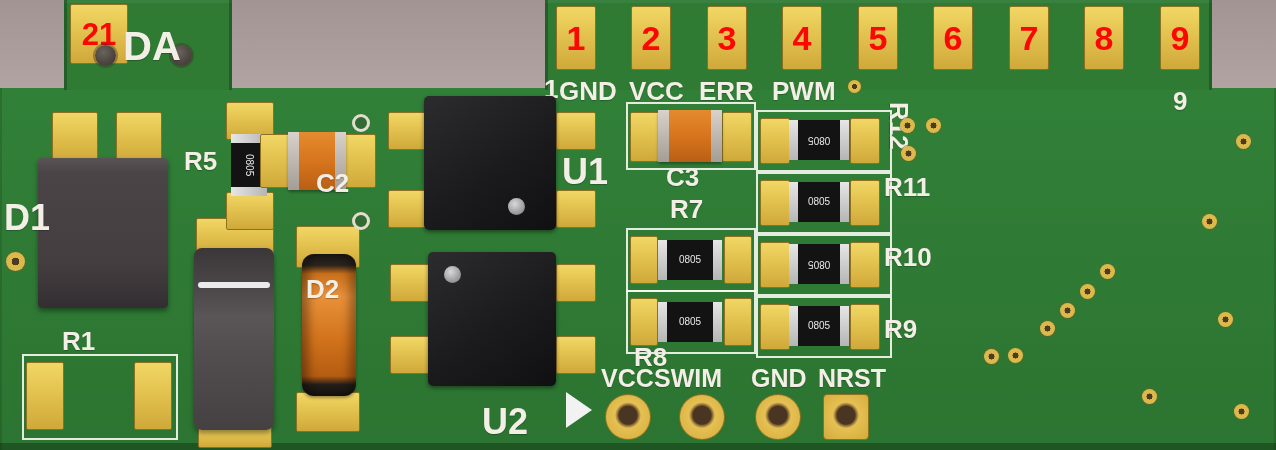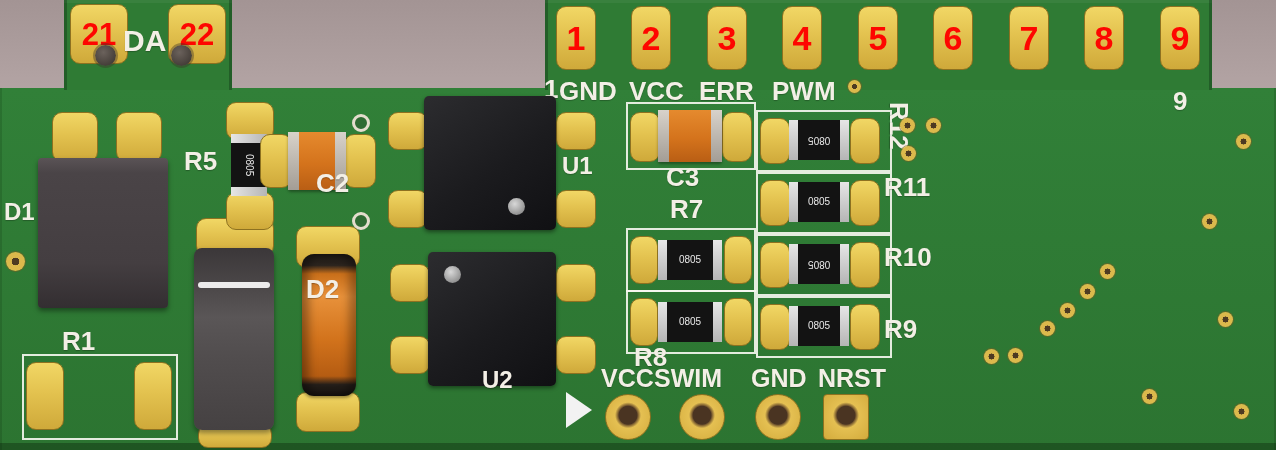--- a/index.html
+++ b/index.html
@@ -4,28 +4,28 @@
 <style>
   html,body{margin:0;padding:0;background:#8f8282}
   .stage{position:relative;width:1276px;height:450px;overflow:hidden;
          background:linear-gradient(180deg,#a39494 0%,#b7a8a8 25%,#b3a4a4 100%);
          font-family:"Liberation Sans",sans-serif}
   .abs{position:absolute}
   .board{background:linear-gradient(180deg,#318038 0%,#2c7431 100%)}
   .board.main{box-shadow:inset 0 -7px 0 rgba(8,28,10,.35),inset 2px 0 0 rgba(8,28,10,.15),inset -2px 0 0 rgba(8,28,10,.15)}
   .board.sec{background:#2f7b34;box-shadow:inset -3px 0 0 rgba(8,28,10,.3),inset 3px 0 0 rgba(8,28,10,.3),inset 0 3px 0 rgba(255,255,255,.05)}
   .pad{background:linear-gradient(180deg,#f1d765 0%,#e3c24f 45%,#cfa93a 100%);
-       border:1px solid #8d7120;border-radius:10px}
+       border:1px solid #8d7120;border-radius:2px}
   .pad.flex{display:flex;align-items:center;justify-content:center}
   .rednum{color:#fe0600;font-weight:bold;font-size:34px;line-height:1}
   .rednum.tabsz{font-size:31px}
   .silk{color:#f3efe6;font-weight:bold;font-size:26px;line-height:1;white-space:nowrap;text-shadow:0 1px 1px rgba(0,0,0,.25)}
-  .silk.sz28{font-size:24px}
+  .silk.sz28{font-size:36px}
   .silk.sz25{font-size:25px}
-  .silk.sz30{font-size:30px}
+  .silk.sz30{font-size:40px}
   .hole{border-radius:50%;background:radial-gradient(circle at 40% 35%,#6b625c,#463f3a 70%);box-shadow:0 0 0 2px rgba(60,50,40,.4)}
   .comp-black{background:linear-gradient(145deg,#2c2c2f 0%,#1b1b1e 55%,#101013 100%);border-radius:5px;box-shadow:0 2px 4px rgba(0,0,0,.45)}
   .dot{border-radius:50%;background:radial-gradient(circle at 40% 35%,#d8d8d8,#8f8f8f 75%)}
   .res-body{background:#131313;border-radius:2px;display:flex;align-items:center;justify-content:center}
   .res-cap{position:absolute;top:0;bottom:0;width:9px;background:linear-gradient(180deg,#e6e6e6,#b5b5b5)}
   .res-cap.l{left:0}.res-cap.r{right:0}
   .res-cap.t{left:0;right:0;top:0;height:9px;width:auto;background:linear-gradient(90deg,#e6e6e6,#b5b5b5)}
   .res-cap.b{left:0;right:0;bottom:0;top:auto;height:9px;width:auto;background:linear-gradient(90deg,#e6e6e6,#b5b5b5)}
   .res-text{color:#e8e8e8;font-size:10px;line-height:1}
   .vtext{writing-mode:vertical-rl}
@@ -48,23 +48,20 @@
 
 <div class="stage">
 
   <div class="abs board main" style="left:0;top:88px;width:1276px;height:362px"></div>
   <div class="abs board sec" style="left:64px;top:0;width:168px;height:90px"></div>
   <div class="abs board sec" style="left:545px;top:0;width:667px;height:90px"></div>
 
   <div class="abs pad flex" style="left:70px;top:4px;width:56px;height:58px">
     <span class="rednum tabsz">21</span>
   </div>
-  <div class="abs pad flex" style="left:168px;top:4px;width:56px;height:58px">
-    <span class="rednum tabsz">22</span>
-  </div>
   <div class="abs hole" style="left:95px;top:45px;width:21px;height:21px"></div>
   <div class="abs hole" style="left:171px;top:45px;width:21px;height:21px"></div>
   <span class="abs silk sz30" style="left:123px;top:26px">DA</span>
 
   <div class="abs pad flex" style="left:556px;top:6px;width:38px;height:62px">
       <span class="rednum">1</span>
     </div>
   <div class="abs pad flex" style="left:631px;top:6px;width:38px;height:62px">
       <span class="rednum">2</span>
     </div>
@@ -142,21 +139,21 @@
   <div class="abs comp-black" style="left:424px;top:96px;width:132px;height:134px"></div>
   <div class="abs dot" style="left:508px;top:198px;width:17px;height:17px"></div>
   <span class="abs silk sz28" style="left:562px;top:154px">U1</span>
 
   <div class="abs pad" style="left:390px;top:264px;width:38px;height:36px"></div>
   <div class="abs pad" style="left:390px;top:336px;width:38px;height:36px"></div>
   <div class="abs pad" style="left:556px;top:264px;width:38px;height:36px"></div>
   <div class="abs pad" style="left:556px;top:336px;width:38px;height:36px"></div>
   <div class="abs comp-black" style="left:428px;top:252px;width:128px;height:134px"></div>
   <div class="abs dot" style="left:444px;top:266px;width:17px;height:17px"></div>
-  <span class="abs silk sz28" style="left:482px;top:368px">U2</span>
+  <span class="abs silk sz28" style="left:482px;top:404px">U2</span>
 
   <div class="abs silkrect" style="left:626px;top:102px;width:126px;height:64px"></div>
   <div class="abs pad" style="left:630px;top:112px;width:28px;height:48px"></div>
   <div class="abs pad" style="left:722px;top:112px;width:28px;height:48px"></div>
   <div class="abs orange" style="left:658px;top:110px;width:64px;height:52px">
     <div class="res-cap l" style="width:11px"></div>
     <div class="res-cap r" style="width:11px"></div>
   </div>
   <span class="abs silk" style="left:666px;top:164px">C3</span>
 

